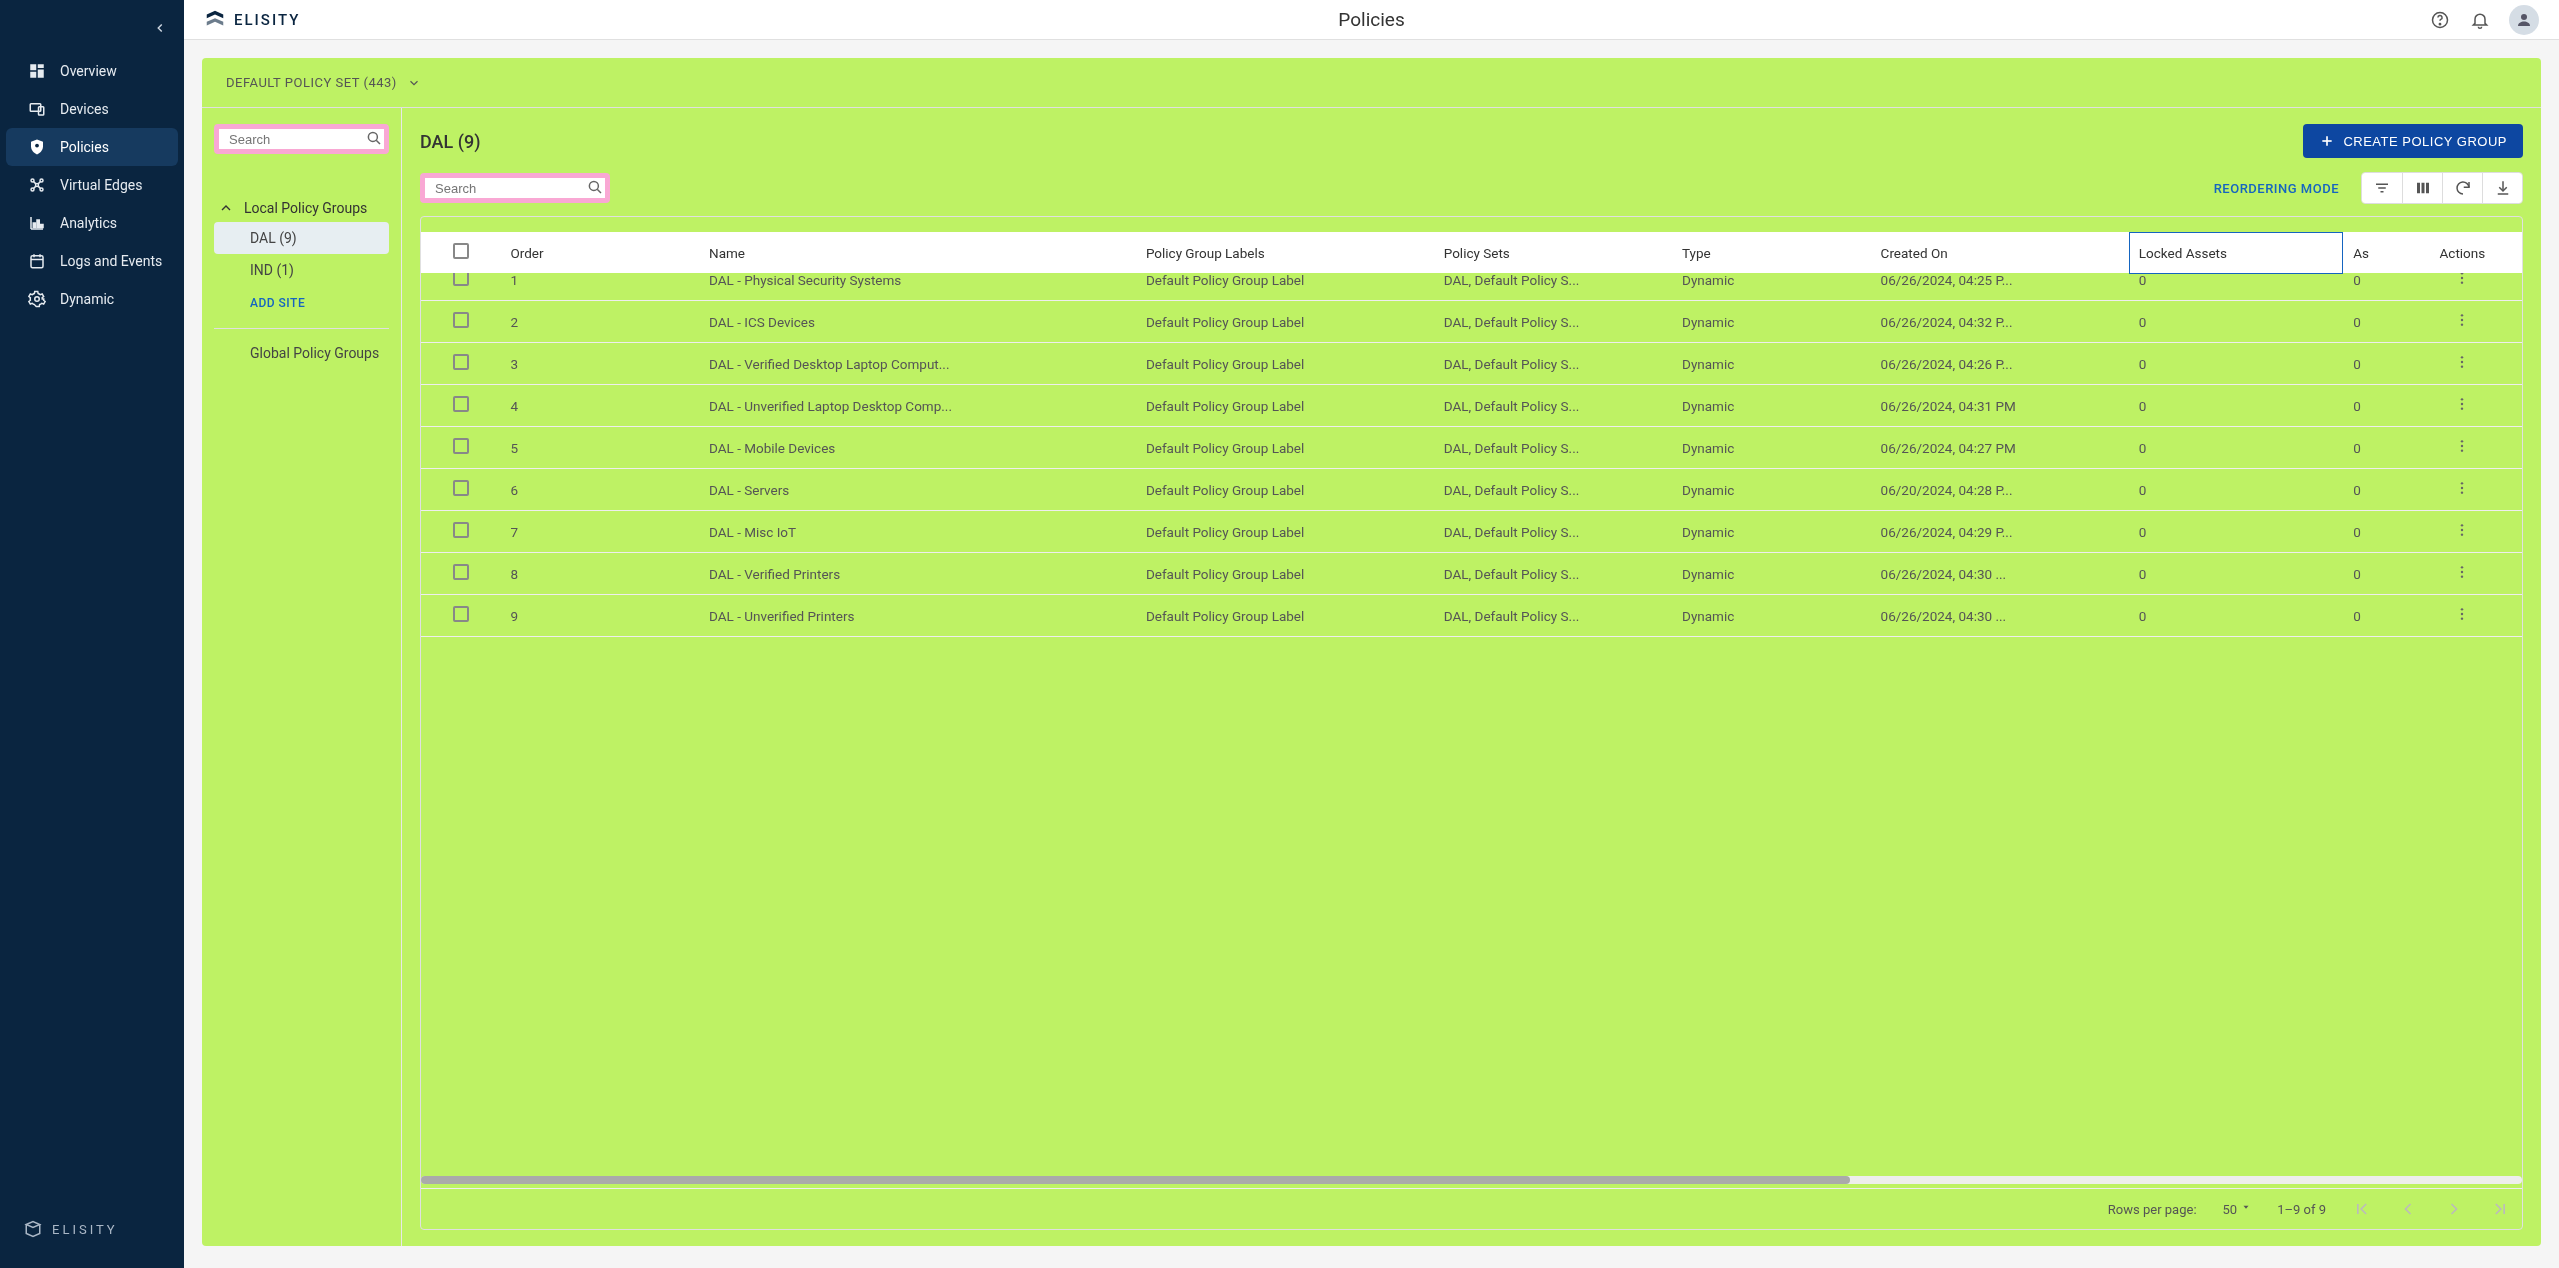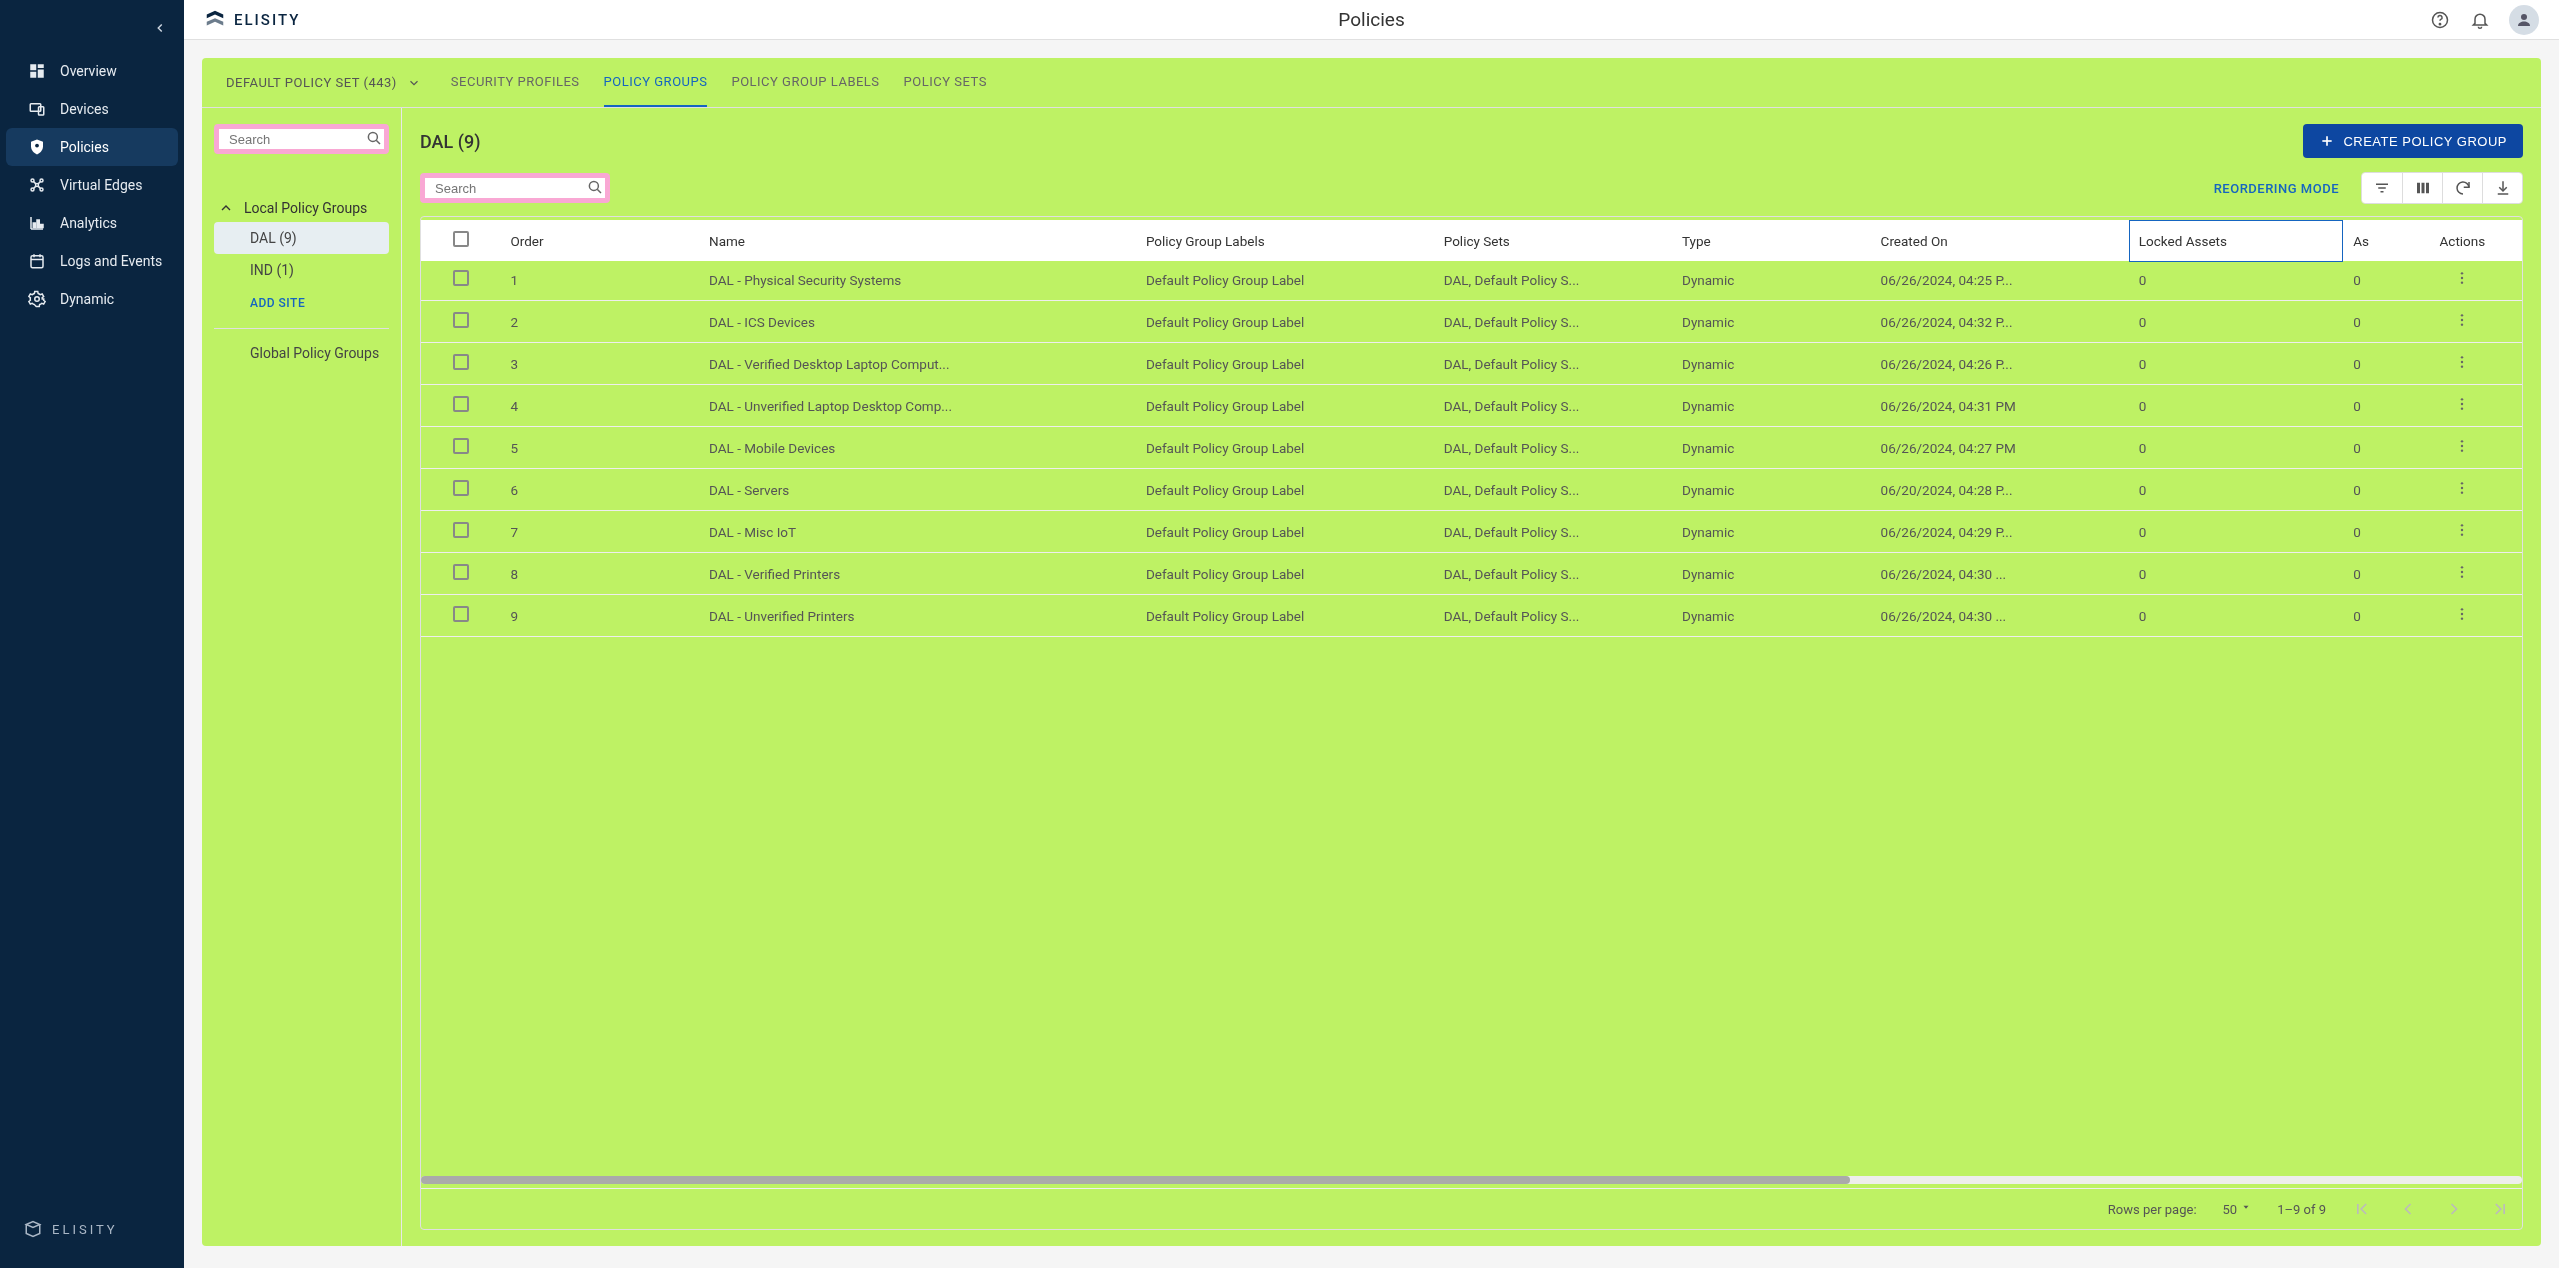--- a/index.html
+++ b/index.html
@@ -53,21 +53,21 @@
   .reorder { margin-left:auto; color:#1565c0; font-size:13px; letter-spacing:0.5px; cursor:pointer; font-weight:500; padding:0 10px; }
   .icon-btn-group { display:flex; border:1px solid #ddd; border-radius:4px; overflow:hidden; }
   .icon-btn { width:40px; height:30px; display:flex; align-items:center; justify-content:center; cursor:pointer; color:#555; background:#fff; }
   .icon-btn + .icon-btn { border-left:1px solid #ddd; }
 
   
   .table-wrap { flex:1; border:1px solid #e0e0e0; border-radius:4px; display:flex; flex-direction:column; min-height:0; overflow:hidden; }
   .table-scroll { flex:1; overflow:auto; }
   table { border-collapse:collapse; width:100%; min-width: 1100px; table-layout:fixed; }
   th, td { text-align:left; padding: 11px 10px; font-size:13.5px; color:#555; white-space:nowrap; overflow:hidden; text-overflow:ellipsis; }
-  th { font-weight:400; color:#333; position:sticky; top:3px; background:#fff; z-index:1; }
+  th { font-weight:400; color:#333; position:sticky; top:15px; background:#fff; z-index:1; }
   thead tr { border-bottom:1px solid #e0e0e0; }
   tbody tr { border-bottom:1px solid #eee; }
   .col-check { width:40px; text-align:center; }
   .col-order { width:100px; }
   .col-name { width:220px; }
   .col-labels { width:150px; }
   .col-sets { width:120px; }
   .col-type { width:100px; }
   .col-created { width:130px; }
   .col-locked { width:108px; }
@@ -219,26 +219,20 @@
 
     <div class="content">
       <div class="panel">
         <div class="tabbar">
           <div class="policy-set-selector">
             <span>DEFAULT POLICY SET (443)</span>
             <svg width="14" height="14" viewBox="0 0 24 24" fill="none" stroke="currentColor" stroke-width="2">
                 <polyline points="6 9 12 15 18 9"></polyline>
               </svg>
           </div>
-          <div class="tabs" id="tabs">
-              <div class="tab">SECURITY PROFILES</div>
-              <div class="tab active">POLICY GROUPS</div>
-              <div class="tab">POLICY GROUP LABELS</div>
-              <div class="tab">POLICY SETS</div>
-            </div>
         </div>
 
         <div class="body">
           <div class="left-pane">
             <div class="search-wrap">
               <input type="text" placeholder="Search" style="">
               <span class="si">
                 <svg width="18" height="18" viewBox="0 0 24 24" fill="none" stroke="currentColor" stroke-width="2">
                     <circle cx="10.5" cy="10.5" r="6"></circle>
                     <line x1="20" y1="20" x2="15" y2="15"></line>

